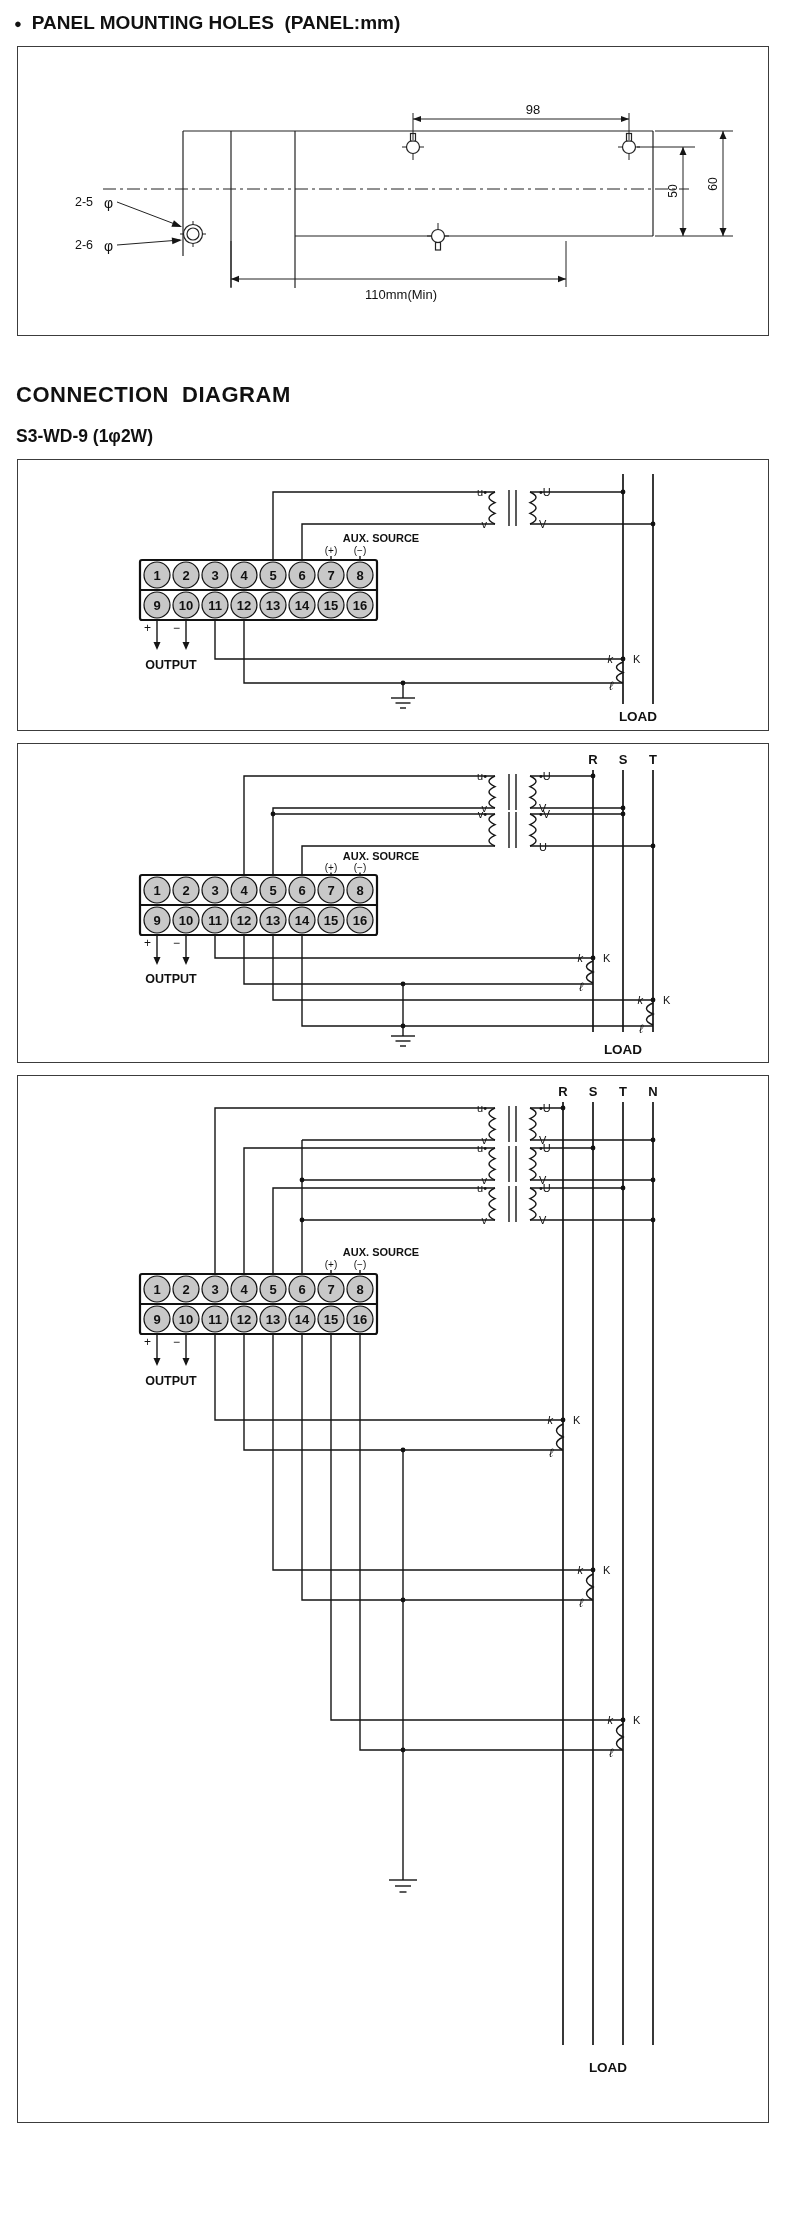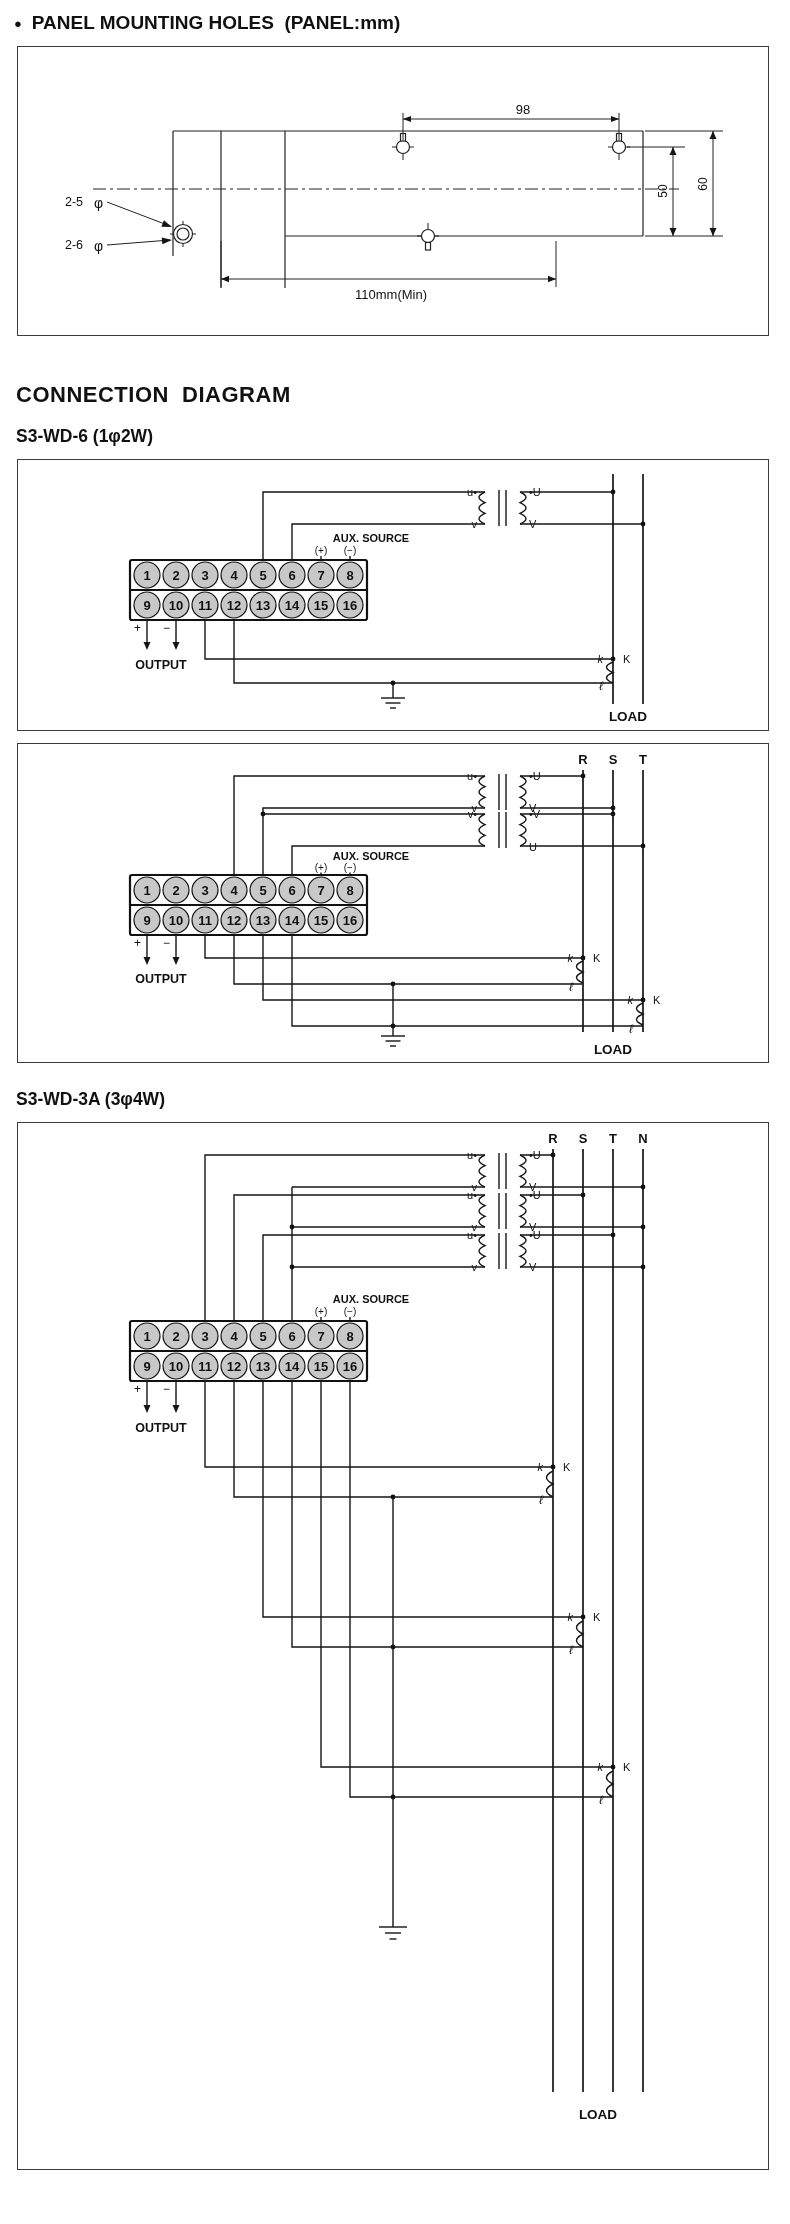--- a/index.html
+++ b/index.html
@@ -1,21 +1,21 @@
 <!DOCTYPE html>
 <html><head>
 <meta charset="utf-8">
 <style>
   html,body{margin:0;padding:0;background:#fff;}
   body{width:790px;font-family:"Liberation Sans",sans-serif;color:#111;}
   .page-title{display:flex;align-items:center;gap:10px;margin:12px 0 0 14px;
               font-weight:bold;font-size:19px;white-space:pre;}
   .bullet{font-size:13px;line-height:1;}
   .frame{width:752px;margin:12px 0 0 17px;border:1px solid #3c3c3c;
-         padding:4px 5px;box-sizing:border-box;background:#fff;}
+         padding:4px 15px;box-sizing:border-box;background:#fff;}
   .frame svg{display:block;}
   h2.connection{font-size:22px;font-weight:bold;margin:46px 0 17px 16px;
                 letter-spacing:.5px;white-space:pre;}
   h3.model{font-size:17.5px;font-weight:bold;margin:26px 0 0 16px;white-space:pre;}
   h3.model.first{margin-top:18px;}
   svg text{font-family:"Liberation Sans",sans-serif;fill:#111;}
   .w{stroke:#151515;stroke-width:1.4;fill:none;}
   .pl{stroke:#151515;stroke-width:1.7;fill:none;}
   .thin{stroke:#222;stroke-width:1.2;fill:none;}
   .dim{stroke:#222;stroke-width:1;fill:none;}
@@ -132,21 +132,21 @@
         <line class="dim" x1="84" y1="151" x2="147" y2="175"></line>
         <polygon class="arr" points="0,0 -10,-3.5 -10,3.5" transform="translate(149,176) rotate(21)"></polygon>
         <line class="dim" x1="84" y1="194" x2="147" y2="189"></line>
         <polygon class="arr" points="0,0 -10,-3.5 -10,3.5" transform="translate(149,189) rotate(-5)"></polygon>
       </g>
     </svg>
   </div>
 
   <h2 class="connection">CONNECTION  DIAGRAM</h2>
 
-  <h3 class="model first">S3-WD-6 (1φ2W)</h3>
+  <h3 class="model first">S3-WD-9 (1φ2W)</h3>
   <div class="frame">
     <svg viewBox="0 0 740 262" width="740" height="262">
       <g>
         <line class="pl" x1="590" y1="10" x2="590" y2="240"></line>
         <line class="pl" x1="620" y1="10" x2="620" y2="240"></line>
       </g>
 
       <g>
         <path class="w" d="M462,28 q-12,5.3 0,10.7 q-12,5.3 0,10.6 q-12,5.4 0,10.7"></path>
         <path class="w" d="M497,28 q12,5.3 0,10.7 q12,5.3 0,10.6 q12,5.4 0,10.7"></path>
@@ -438,21 +438,20 @@
         <line class="w" x1="370" y1="236" x2="370" y2="288"></line>
         <line class="w" x1="358" y1="288" x2="382" y2="288"></line>
         <line class="w" x1="362.5" y1="293" x2="377.5" y2="293"></line>
         <line class="w" x1="367" y1="298" x2="373" y2="298"></line>
       </g>
 
       <text class="load" x="590" y="306">LOAD</text>
     </svg>
   </div>
 
-  <h3 class="model">S3-WD-3A (3φ4W)</h3>
   <div class="frame">
     <svg viewBox="0 0 740 1038" width="740" height="1038">
       <g>
         <text class="phase" x="530" y="16">R</text>
         <text class="phase" x="560" y="16">S</text>
         <text class="phase" x="590" y="16">T</text>
         <text class="phase" x="620" y="16">N</text>
       </g>
       <g>
         <line class="pl" x1="530" y1="22" x2="530" y2="965"></line>

